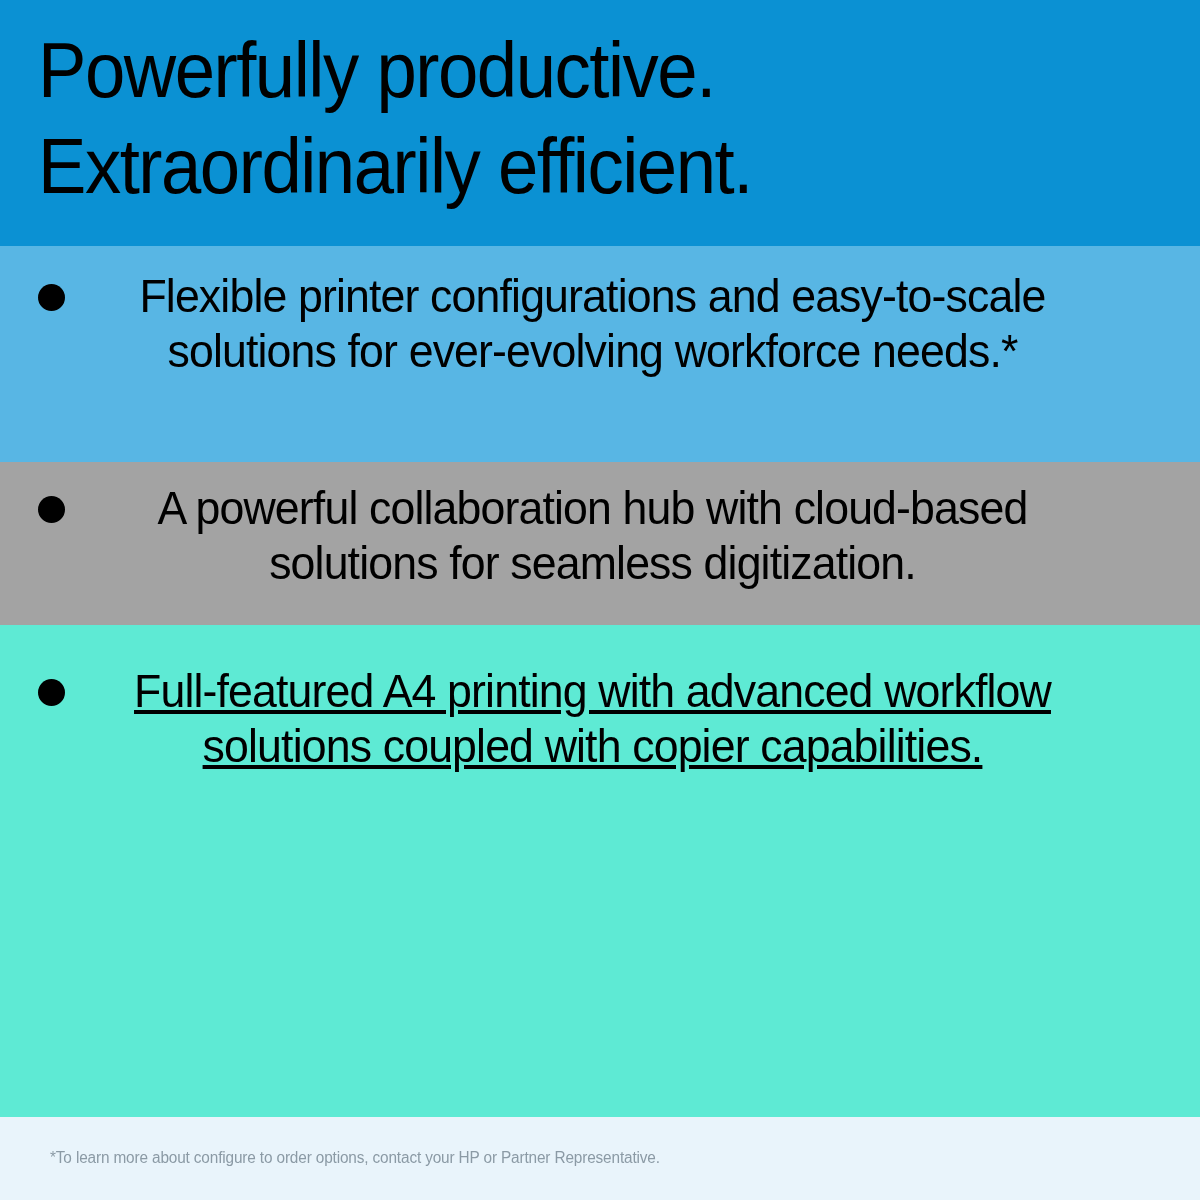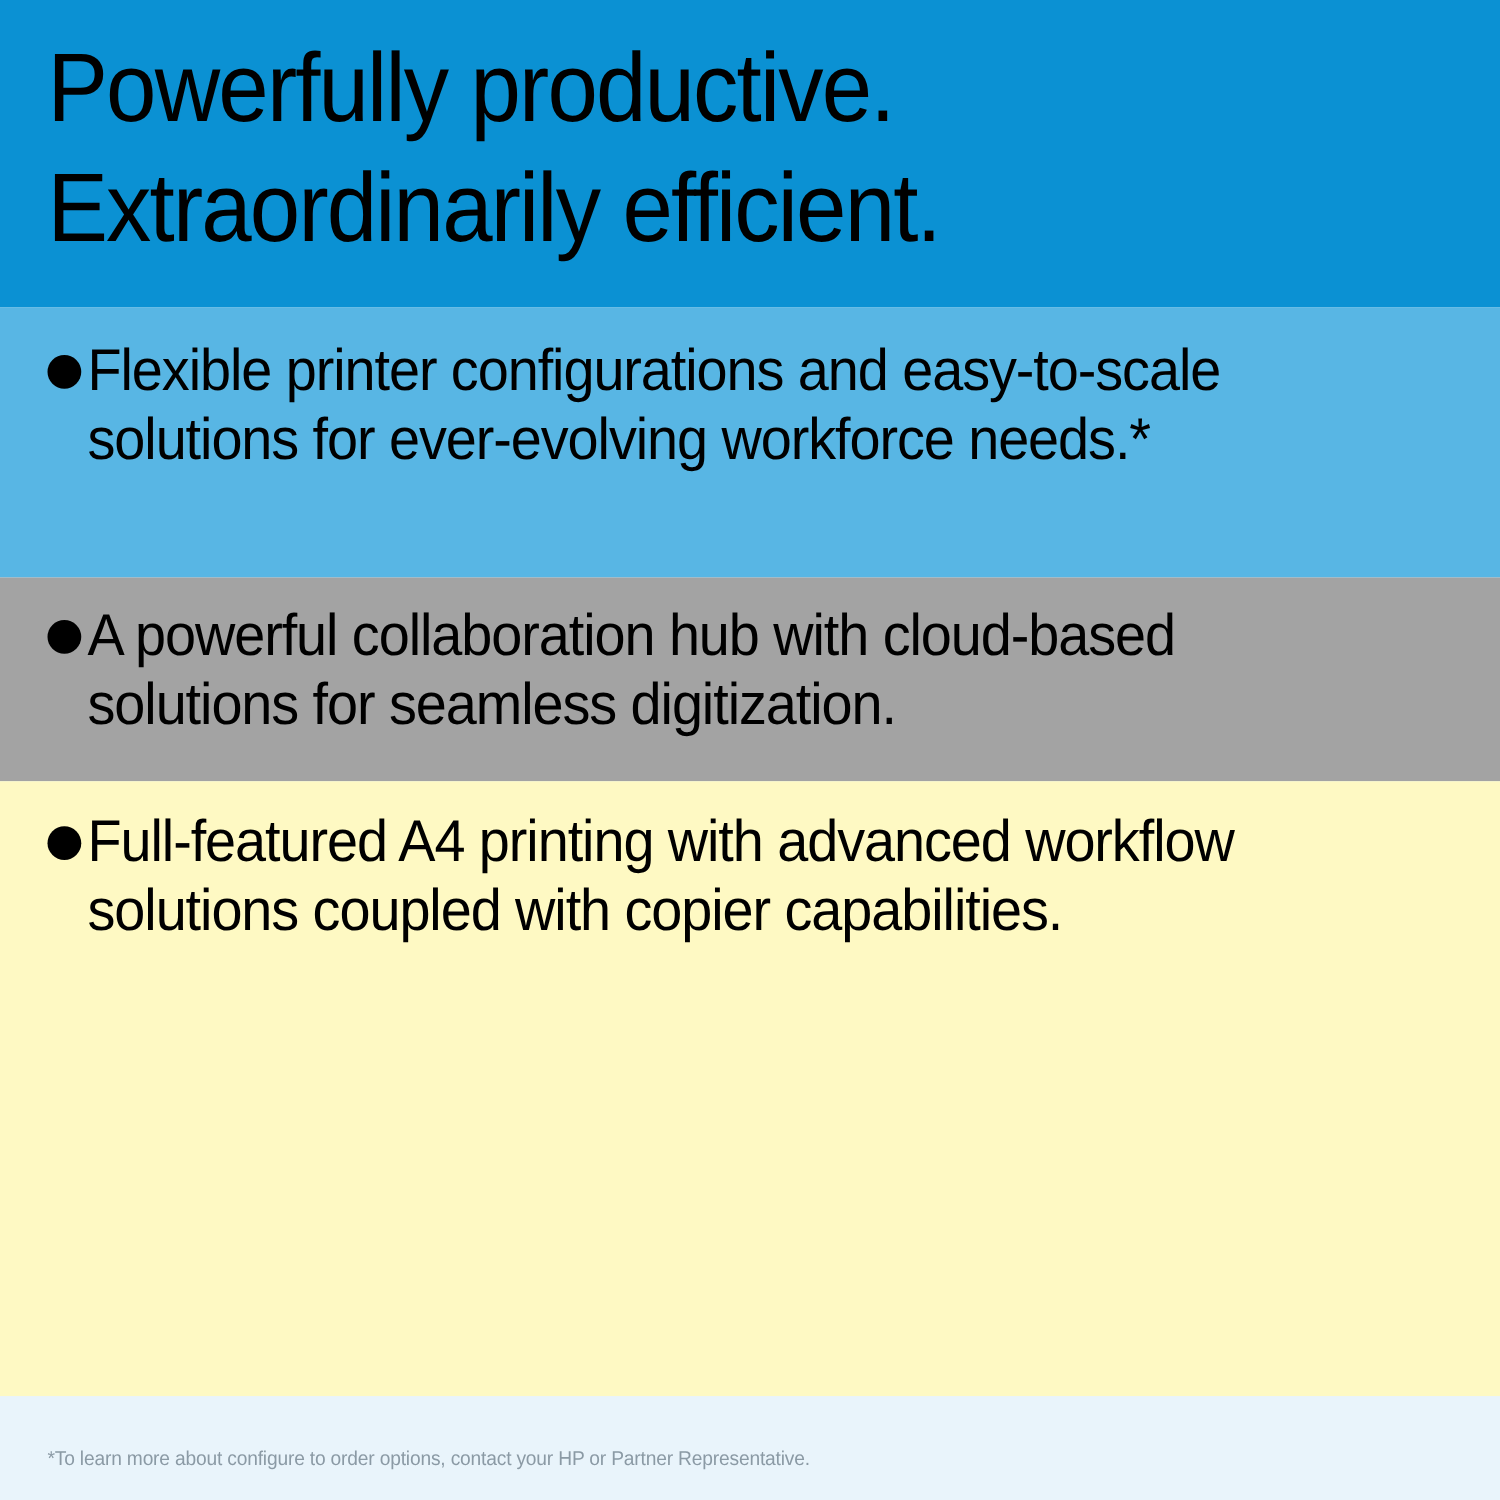--- a/index.html
+++ b/index.html
@@ -42,24 +42,25 @@
     transform: scaleX(0.93);
     transform-origin: left top;
     white-space: nowrap;
   }
 
   
   .band {
     box-sizing: border-box;
     flex: 0 0 auto;
     display: block;
+    text-align: center;
   }
   .band-1 { background: #58b6e4; height: 216px; padding: 22px 30px 0 38px; }
   .band-2 { background: #a3a3a3; height: 163px; padding: 18px 30px 0 38px; }
-  .band-3 { background: #fef9c3; height: 492px; padding: 20px 30px 0 38px; }
+  .band-3 { background: #5eead4; height: 492px; padding: 38px 30px 0 38px; text-decoration: underline; }
 
   .bullet-row {
     display: flex;
     align-items: flex-start;
   }
   .bullet-dot {
     flex: 0 0 auto;
     width: 27px;
     height: 27px;
     border-radius: 50%;
@@ -77,21 +78,22 @@
     transform: scaleX(0.95);
     transform-origin: left top;
     max-width: 1190px;
   }
 
   
   .footer-band {
     background: #e9f4fb;
     flex: 1 1 auto;
     box-sizing: border-box;
-    padding: 40px 40px 0 38px;
+    padding: 30px 40px 0 38px;
+    margin-left: 12px;
   }
   .footnote {
     color: #8b9aa5;
     font-family: "Liberation Sans Narrow", "Liberation Sans", "DejaVu Sans", sans-serif;
     font-size: 16px;
     line-height: 22px;
     letter-spacing: -0.15px;
     transform: scaleX(0.96);
     transform-origin: left top;
     white-space: nowrap;

